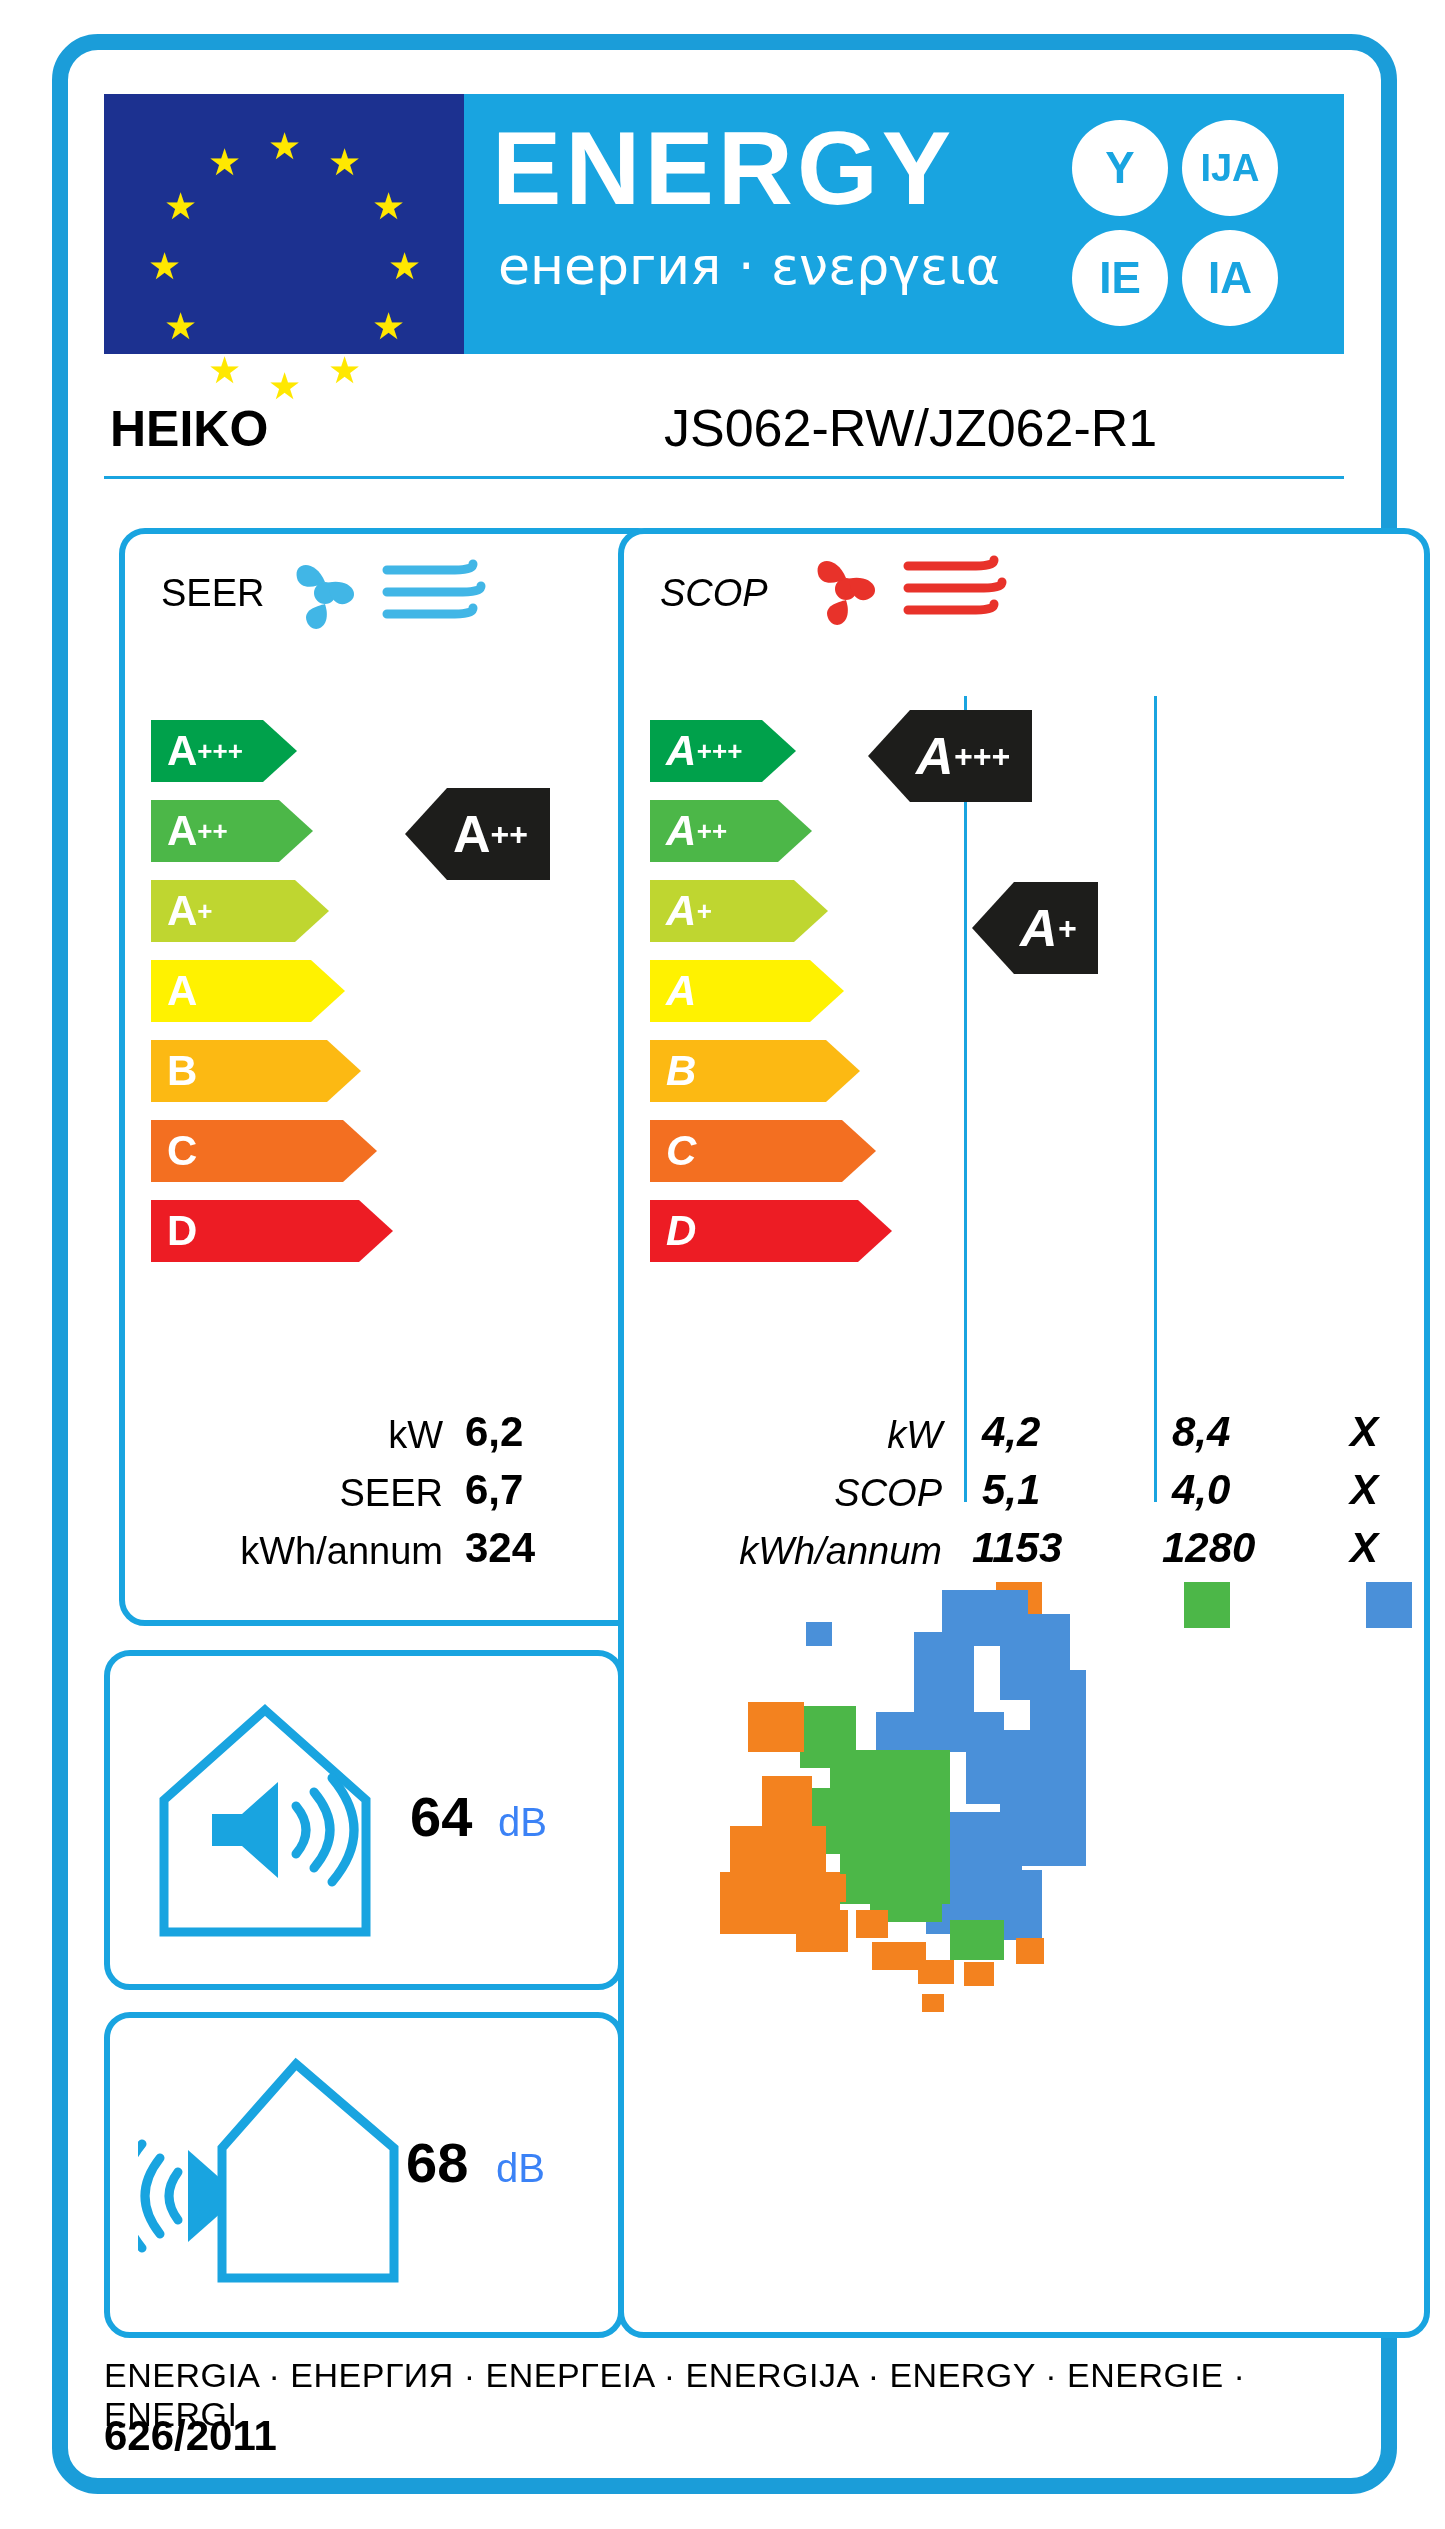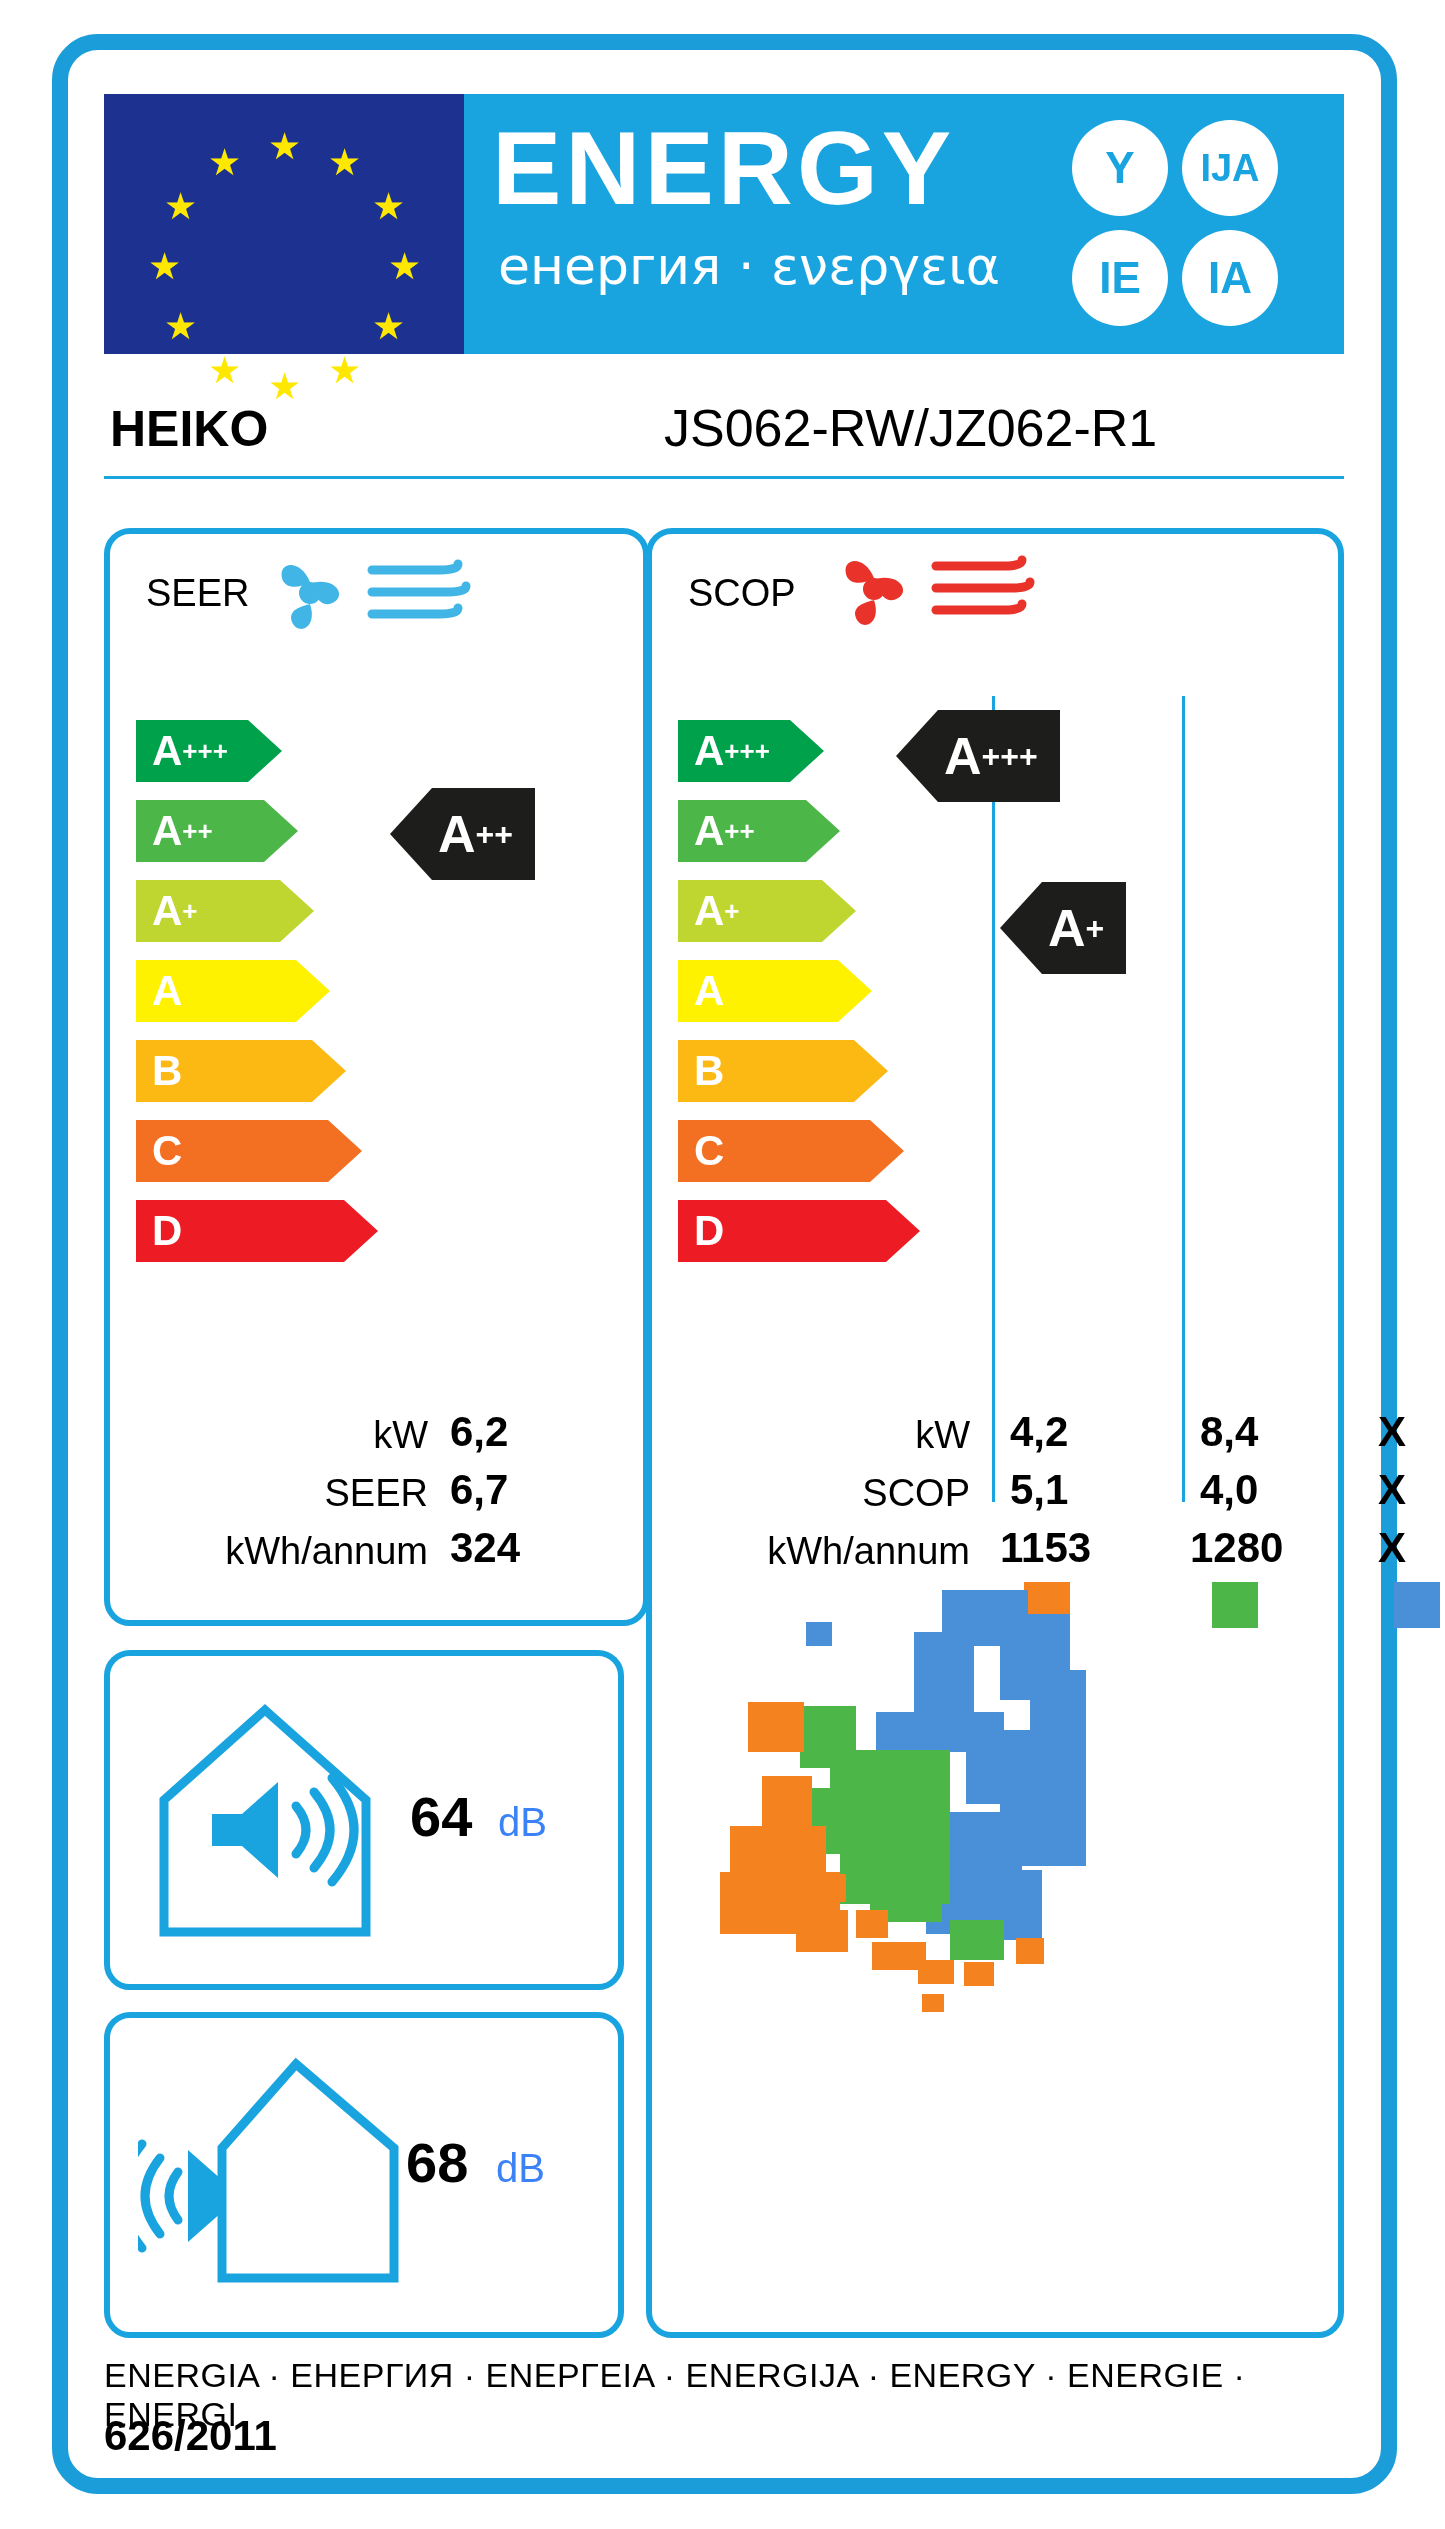--- a/index.html
+++ b/index.html
@@ -61,22 +61,22 @@
   }
   .model{
     position:absolute;left:560px;top:-2px;font-size:52px;color:#000;
   }
 
   
   .panel{
     position:absolute;border:6px solid #19a4e0;border-radius:26px;
     box-sizing:border-box;background:#fff;
   }
-  .panel-left{left:104px;top:528px;width:545px;height:1098px;}
-  .panel-right{left:646px;top:528px;width:698px;height:1810px;}
+  .panel-left{left:119px;top:528px;width:545px;height:1098px;}
+  .panel-right{left:618px;top:528px;width:812px;height:1810px;font-style:italic;}
   .panel-noise1{left:104px;top:1650px;width:520px;height:340px;}
   .panel-noise2{left:104px;top:2012px;width:520px;height:326px;}
 
   .metric-label{
     position:absolute;font-size:38px;color:#000;
   }
   
   .fan{position:absolute;}
   .wave{position:absolute;}
 

